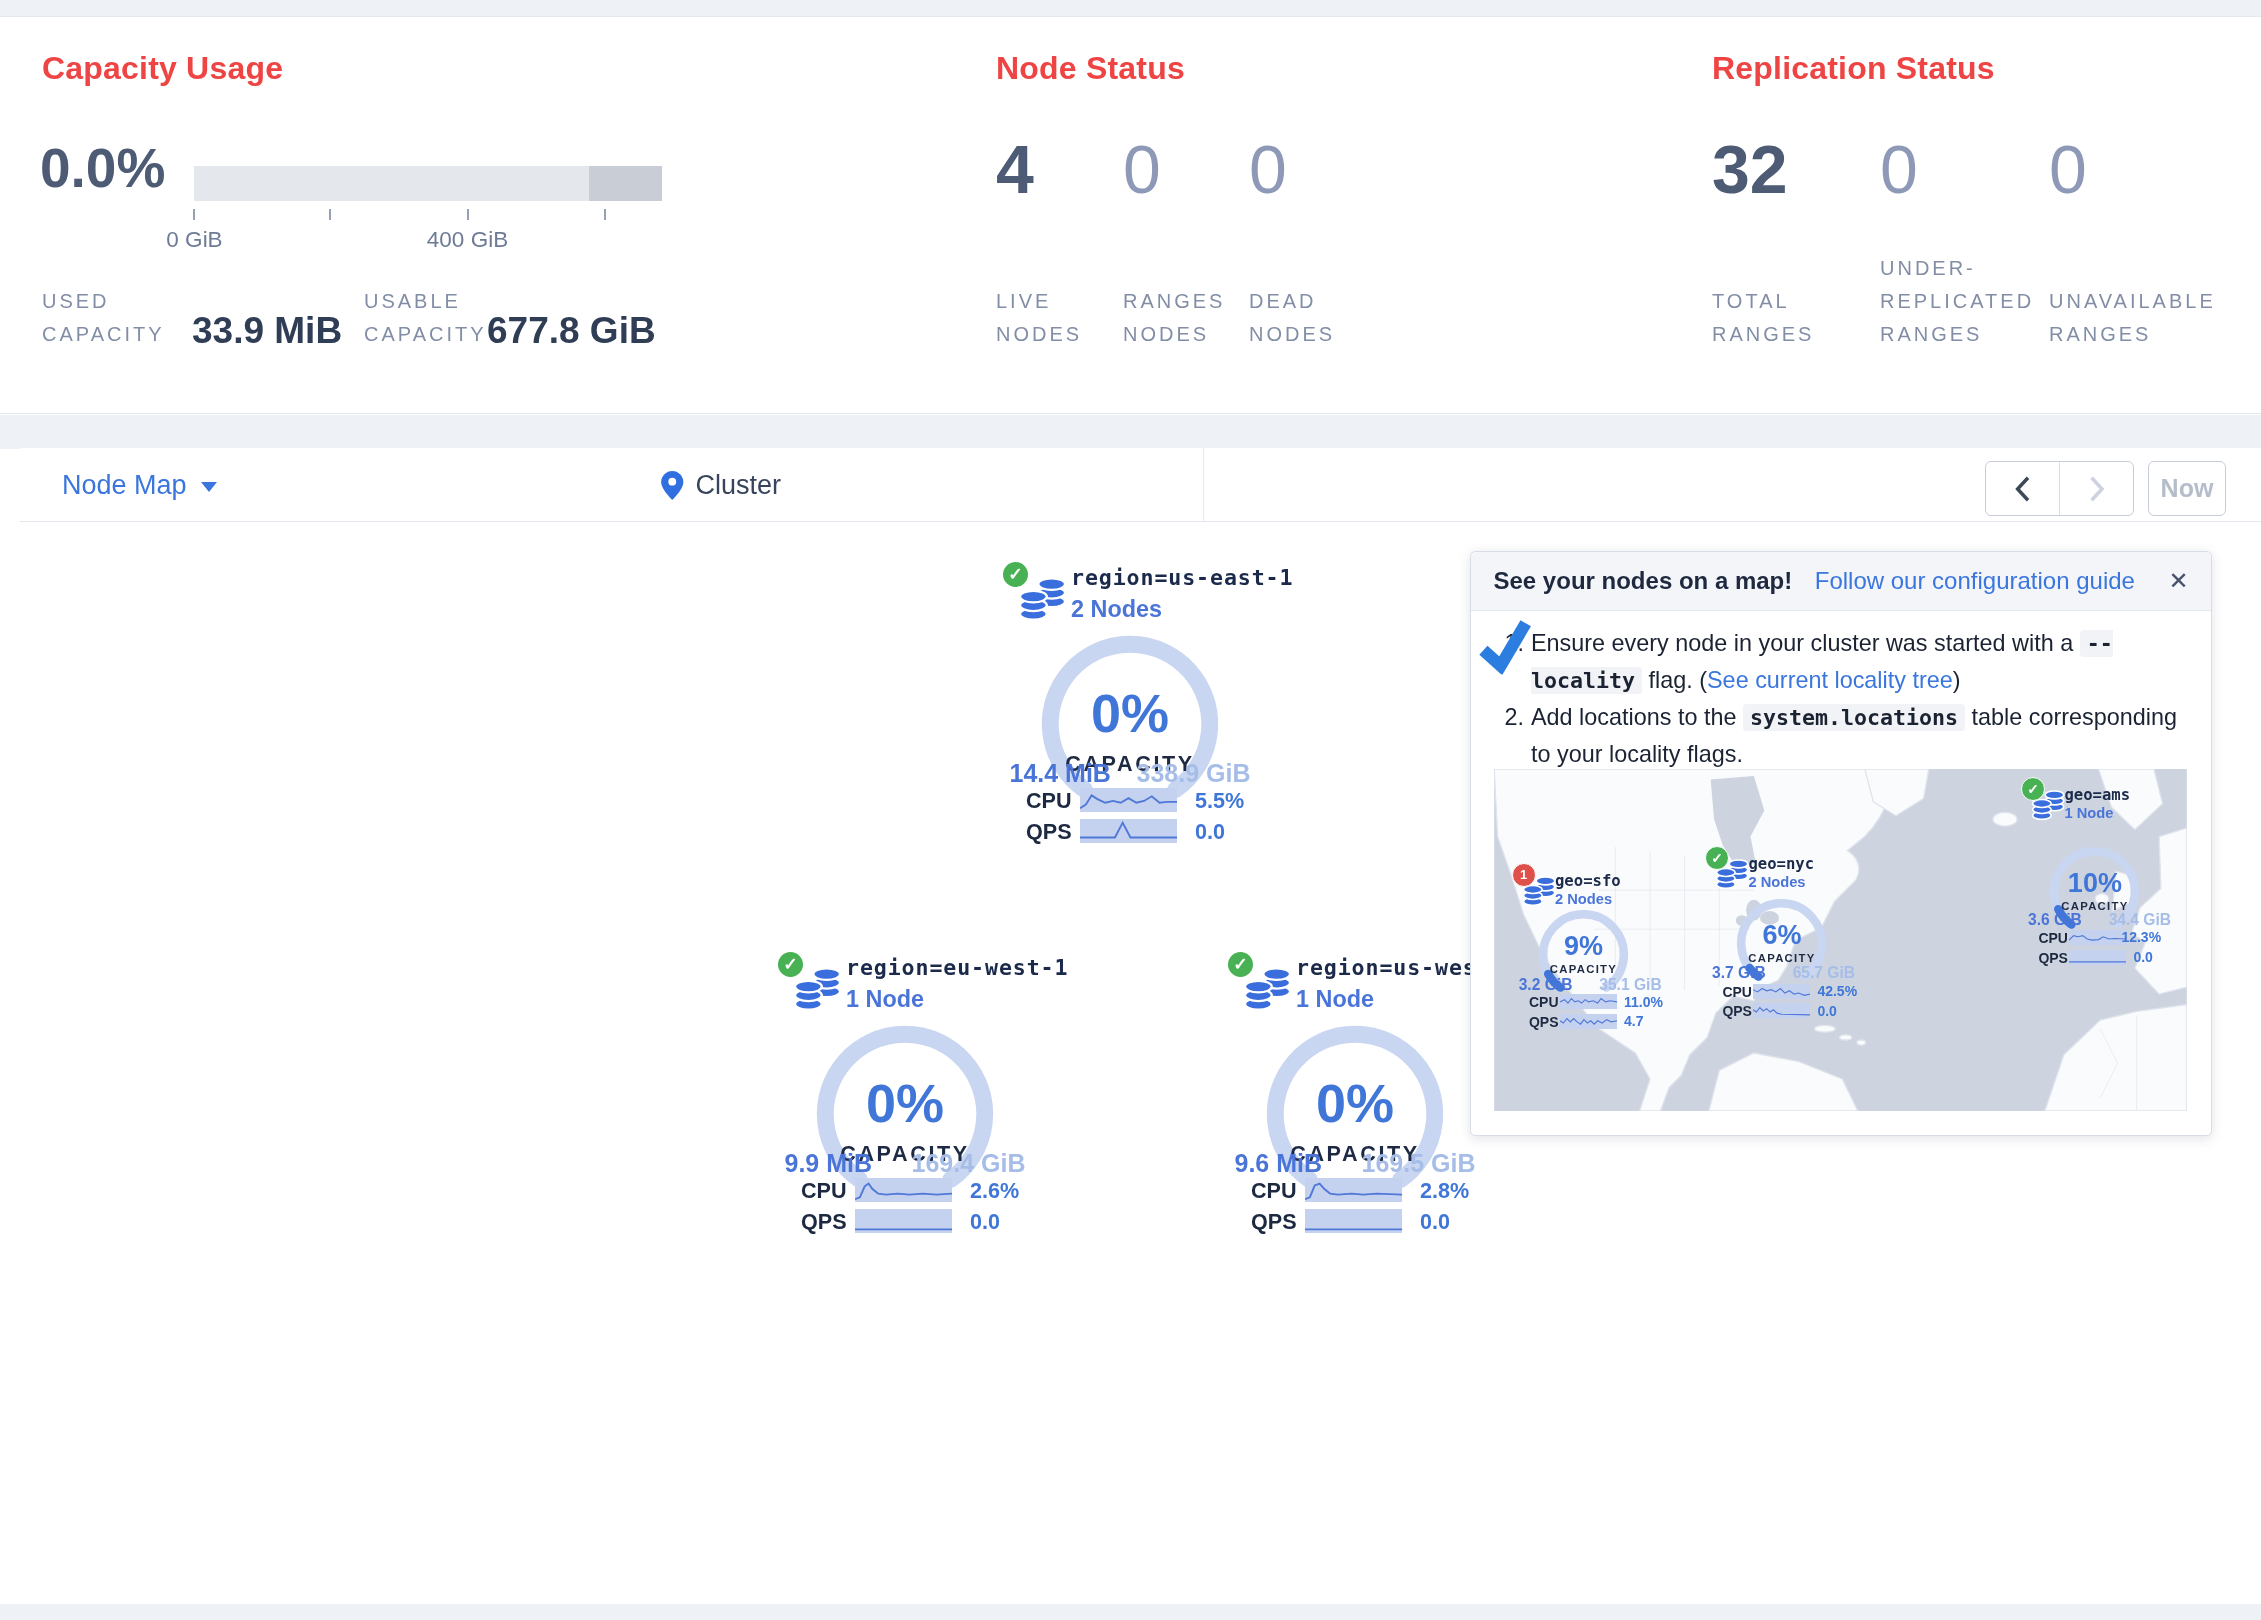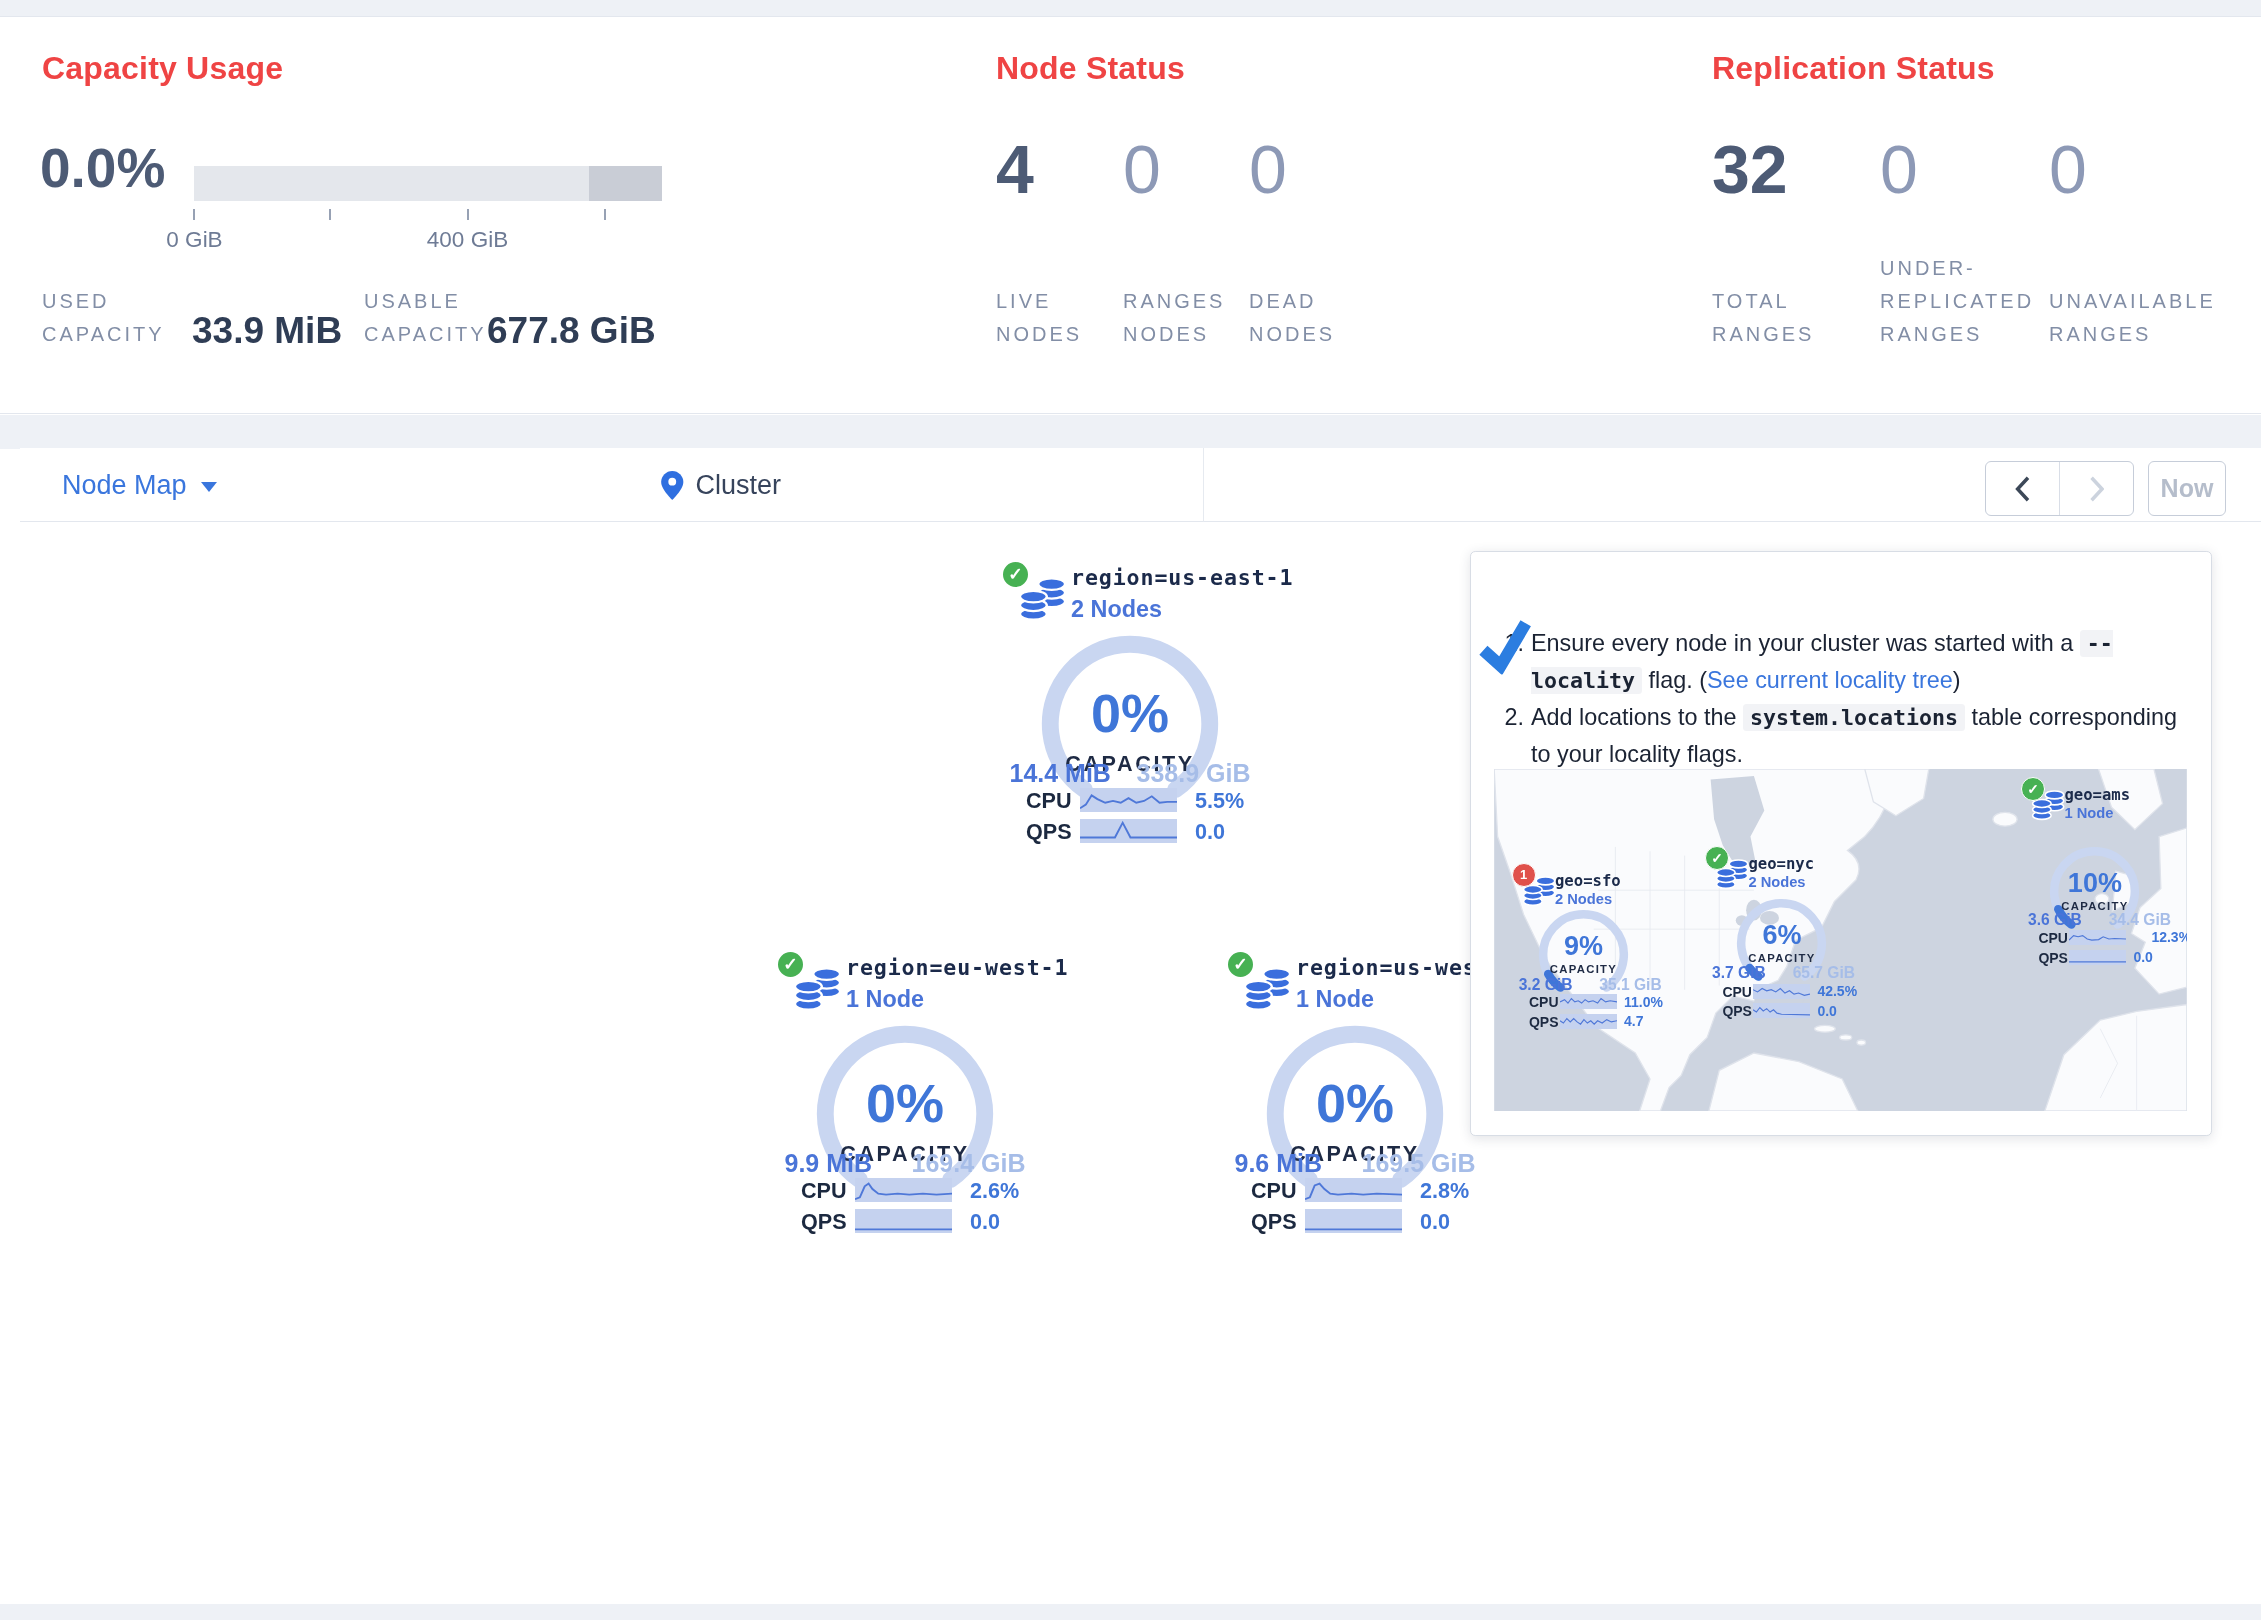--- a/index.html
+++ b/index.html
@@ -352,20 +352,25 @@
       <span class="spark-band">
         <svg viewBox="0 0 100 26" preserveAspectRatio="none">
             <polyline points="0,22 100,22"></polyline>
           </svg>
       </span>
       <span class="spark-val">0.0</span>
     </div>
   </div>
 
   <div id="popup">
+    <div id="popup-header">
+      <span id="popup-title">See your nodes on a map!</span>
+      <span id="popup-link">Follow our configuration guide</span>
+      <span id="popup-close">✕</span>
+    </div>
 
     <svg id="big-check" width="57" height="54" viewBox="0 0 66 62">
       <polyline points="6,32 24,52 58,6" fill="none" stroke="#2b7de0" stroke-width="14"></polyline>
     </svg>
 
     <div id="popup-steps">
       <div class="step">
         <span class="step-num">1.</span>
         <div><span>Ensure every node in your cluster was started with a </span><code class="chip"><span>--</span><wbr><span>locality</span></code><span> flag. (</span><span class="inline-link">See current locality tree</span><span>)</span></div>
       </div>
@@ -525,21 +530,21 @@
           <span class="val-used">3.6 GiB</span>
           <span class="val-max">34.4 GiB</span>
         </div>
         <div class="mini-row">
           <span class="spark-label" style="left:19px;top:154px">CPU</span>
           <span class="spark-band" style="left:50px;top:154px;width:57px">
             <svg viewBox="0 0 100 26" preserveAspectRatio="none">
                 <polyline points="0,18 8,10 16,12 24,10 32,16 40,18 52,17 60,12 70,16 80,15 100,16"></polyline>
               </svg>
           </span>
-          <span class="spark-val" style="left:132px;top:153px">12.3%</span>
+          <span class="spark-val" style="left:102px;top:153px">12.3%</span>
         </div>
         <div class="mini-row">
           <span class="spark-label" style="left:19px;top:174px">QPS</span>
           <span class="spark-band" style="left:50px;top:174px;width:57px">
             <svg viewBox="0 0 100 26" preserveAspectRatio="none">
                 <polyline points="0,21 100,21"></polyline>
               </svg>
           </span>
           <span class="spark-val" style="left:114px;top:173px">0.0</span>
         </div>

